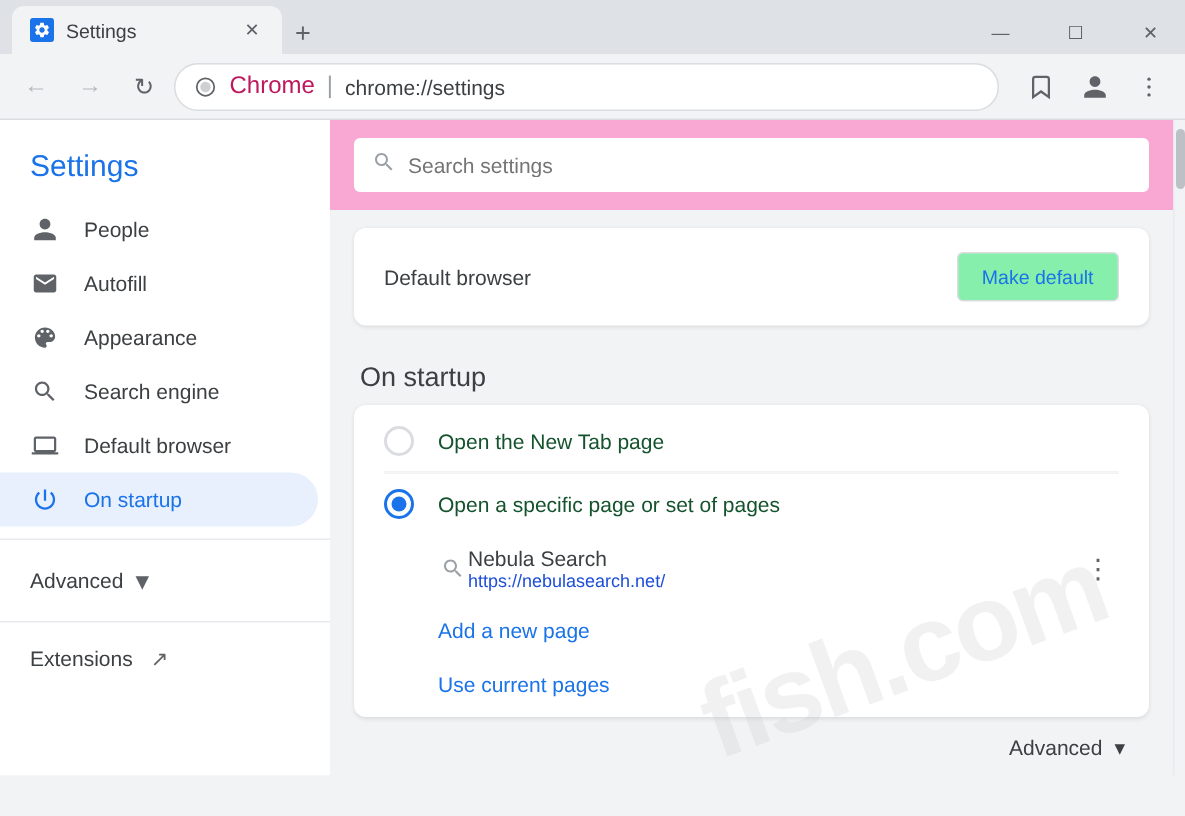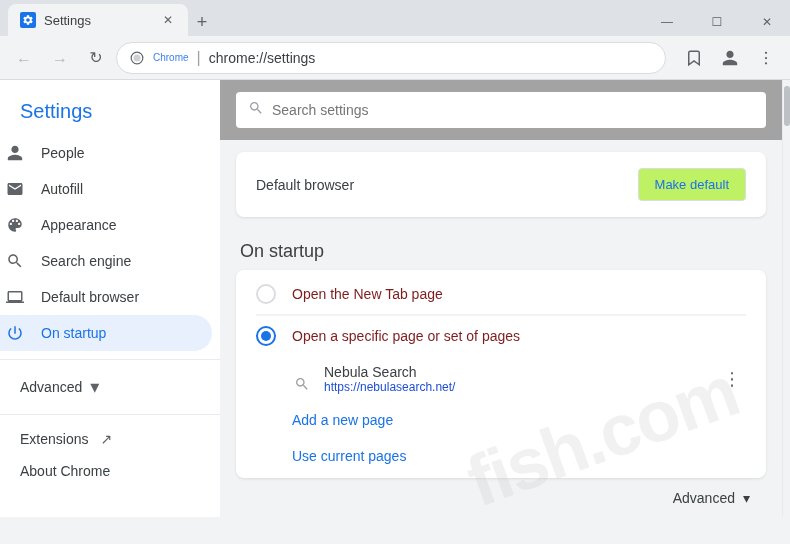--- a/index.html
+++ b/index.html
@@ -20,52 +20,52 @@
     .nav-btn { width: 32px; height: 32px; border-radius: 50%; display: flex; align-items: center; justify-content: center; cursor: pointer; color: #5f6368; }
     .nav-btn.disabled { opacity: 0.4; cursor: default; }
     .address-bar { flex: 1; background: white; border-radius: 20px; height: 32px; display: flex; align-items: center; padding: 0 12px; gap: 8px; border: 1px solid #dadce0; }
     .toolbar-right { display: flex; gap: 4px; margin-left: 8px; }
     .toolbar-icon { width: 32px; height: 32px; border-radius: 50%; display: flex; align-items: center; justify-content: center; cursor: pointer; color: #5f6368; }
 
     
     .main-content { display: flex; flex: 1; overflow: hidden; }
     .sidebar { width: 220px; background: white; padding: 12px 0; overflow-y: auto; flex-shrink: 0; }
     .sidebar-title { padding: 8px 20px 12px; font-size: 20px; font-weight: 500; color: #1a73e8; }
-    .sidebar-item { display: flex; align-items: center; padding: 8px 5px; gap: 16px; cursor: pointer; border-radius: 0 20px 20px 0; margin-right: 8px; font-size: 14px; color: #3c4043; }
+    .sidebar-item { display: flex; align-items: center; padding: 8px 20px; gap: 16px; cursor: pointer; border-radius: 0 20px 20px 0; margin-right: 8px; font-size: 14px; color: #3c4043; }
     .sidebar-item.active { background: #e8f0fe; color: #1a73e8; }
     .sidebar-item .icon { width: 20px; height: 20px; display: flex; align-items: center; justify-content: center; color: #5f6368; flex-shrink: 0; }
     .sidebar-item.active .icon { color: #1a73e8; }
     .sidebar-section { display: flex; align-items: center; padding: 8px 20px; gap: 8px; cursor: pointer; font-size: 14px; color: #3c4043; font-weight: 500; margin-top: 4px; }
     .sidebar-section .arrow { font-size: 18px; color: #5f6368; }
     .sidebar-divider { height: 1px; background: #e8eaed; margin: 8px 0; }
     .sidebar-ext { display: flex; align-items: center; padding: 8px 20px; gap: 8px; cursor: pointer; font-size: 14px; color: #3c4043; }
 
     
     .content-panel { flex: 1; overflow-y: auto; padding: 0; position: relative; }
-    .search-bar-wrapper { background: #a3a3a3; padding: 12px 16px; display: flex; align-items: center; gap: 12px; }
+    .search-bar-wrapper { background: #f9a8d4; padding: 12px 16px; display: flex; align-items: center; gap: 12px; }
     .search-bar-inner { flex: 1; background: white; border-radius: 4px; height: 36px; display: flex; align-items: center; padding: 0 12px; gap: 8px; }
     .search-input { border: none; outline: none; flex: 1; font-size: 14px; color: #3c4043; }
     .search-icon { color: #9aa0a6; font-size: 16px; }
 
     .default-browser-section { background: white; margin: 12px 16px; border-radius: 8px; padding: 16px 20px; display: flex; align-items: center; justify-content: space-between; box-shadow: 0 1px 3px rgba(0,0,0,0.1); }
     .default-browser-text .title { font-size: 14px; font-weight: 500; color: #3c4043; }
     .default-browser-text .subtitle { font-size: 12px; color: #5f6368; margin-top: 2px; }
-    .make-default-btn { background: #bef264; border: 1px solid #dadce0; border-radius: 4px; padding: 8px 16px; font-size: 13px; color: #1a73e8; cursor: pointer; white-space: nowrap; }
+    .make-default-btn { background: #86efac; border: 1px solid #dadce0; border-radius: 4px; padding: 8px 16px; font-size: 13px; color: #1a73e8; cursor: pointer; white-space: nowrap; }
 
     .on-startup-section { margin: 0 16px; }
     .section-title { font-size: 18px; font-weight: 400; color: #3c4043; padding: 12px 4px 8px; }
     .startup-card { background: white; border-radius: 8px; padding: 4px 0; box-shadow: 0 1px 3px rgba(0,0,0,0.1); }
     .radio-option { display: flex; align-items: center; padding: 10px 20px; gap: 16px; cursor: pointer; }
     .radio-circle { width: 20px; height: 20px; border-radius: 50%; border: 2px solid #dadce0; display: flex; align-items: center; justify-content: center; flex-shrink: 0; }
     .radio-circle.checked { border-color: #1a73e8; }
     .radio-circle.checked::after { content: ''; width: 10px; height: 10px; border-radius: 50%; background: #1a73e8; }
-    .radio-label { font-size: 14px; color: #7f1d1d; }
+    .radio-label { font-size: 14px; color: #14532d; }
     .radio-divider { height: 1px; background: #f1f3f4; margin: 0 20px; }
 
-    .startup-page-item { display: flex; align-items: flex-end; padding: 8px 20px 8px 56px; gap: 12px; }
+    .startup-page-item { display: flex; align-items: center; padding: 8px 20px 8px 56px; }
     .startup-page-favicon { width: 20px; height: 20px; display: flex; align-items: center; justify-content: center; color: #9aa0a6; font-size: 14px; }
     .startup-page-info { flex: 1; }
     .startup-page-name { font-size: 14px; color: #3c4043; }
     .startup-page-url { font-size: 12px; color: #1d4ed8; }
     .startup-page-menu { color: #5f6368; cursor: pointer; padding: 4px; border-radius: 50%; font-size: 18px; letter-spacing: 1px; }
 
     .add-page-link, .use-current-link { padding: 10px 20px 10px 56px; color: #1a73e8; font-size: 14px; cursor: pointer; display: block; }
 
     .bottom-advanced { display: flex; align-items: center; padding: 12px 16px; gap: 8px; cursor: pointer; font-size: 14px; color: #3c4043; justify-content: flex-end; }
 
@@ -111,21 +111,21 @@
     <div class="nav-btn">
       <span>↻</span>
     </div>
     <div class="address-bar">
       <span style="width:16px;height:16px;display:flex;align-items:center;justify-content:center;">
         <svg width="14" height="14" viewBox="0 0 24 24" fill="#5f6368">
             <circle cx="12" cy="12" r="10" fill="none" stroke="#5f6368" stroke-width="2"></circle>
             <path d="M12 6a6 6 0 1 0 0 12A6 6 0 0 0 12 6z" fill="#5f6368" opacity="0.3"></path>
           </svg>
       </span>
-      <span style="font-size:10px;color:#3b82f6;">Chrome</span>
+      <span style="font-size:16px;color:#be185d;">Chrome</span>
       <span style="color:#9aa0a6;">|</span>
       <span style="font-size:14px;color:#3c4043;">chrome://settings</span>
     </div>
     <div class="toolbar-right">
       <div class="toolbar-icon">
         <svg width="18" height="18" viewBox="0 0 24 24" fill="none" stroke="#5f6368" stroke-width="2">
             <path d="M19 21l-7-5-7 5V5a2 2 0 0 1 2-2h10a2 2 0 0 1 2 2z"></path>
           </svg>
       </div>
       <div class="toolbar-icon">
@@ -209,23 +209,20 @@
         <span class="arrow">▾</span>
       </div>
 
       <div class="sidebar-divider"></div>
 
       <div class="sidebar-ext">
         <span>Extensions</span>
         <span style="font-size:14px;color:#5f6368;margin-left:4px;">↗</span>
       </div>
 
-      <div class="sidebar-ext">
-        <span>About Chrome</span>
-      </div>
     </div>
 
     <div class="content-panel">
 
       <div class="search-bar-wrapper">
         <div class="search-bar-inner">
           <span class="search-icon">
             <svg width="16" height="16" viewBox="0 0 24 24" fill="#9aa0a6">
                 <path d="M15.5 14h-.79l-.28-.27C15.41 12.59 16 11.11 16 9.5 16 5.91 13.09 3 9.5 3S3 5.91 3 9.5 5.91 16 9.5 16c1.61 0 3.09-.59 4.23-1.57l.27.28v.79l5 4.99L20.49 19l-4.99-5zm-6 0C7.01 14 5 11.99 5 9.5S7.01 5 9.5 5 14 7.01 14 9.5 11.99 14 9.5 14z"></path>
               </svg>

